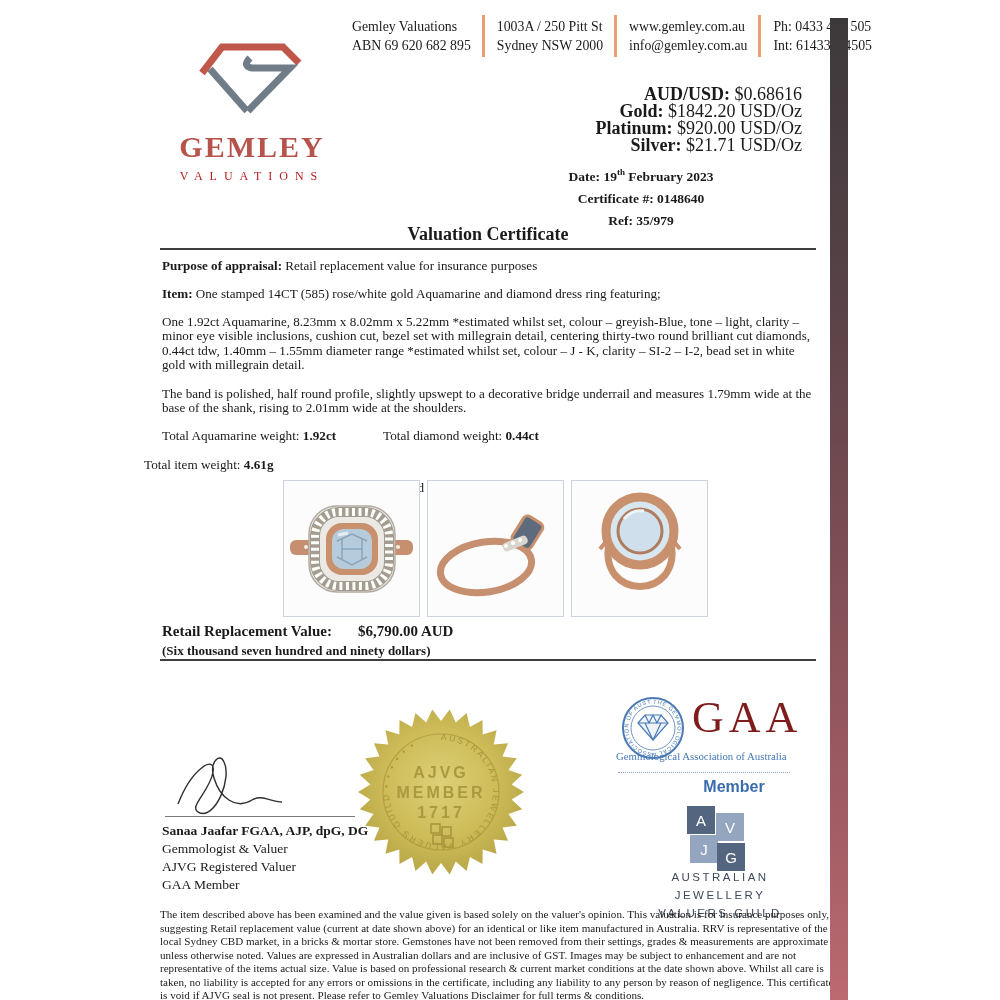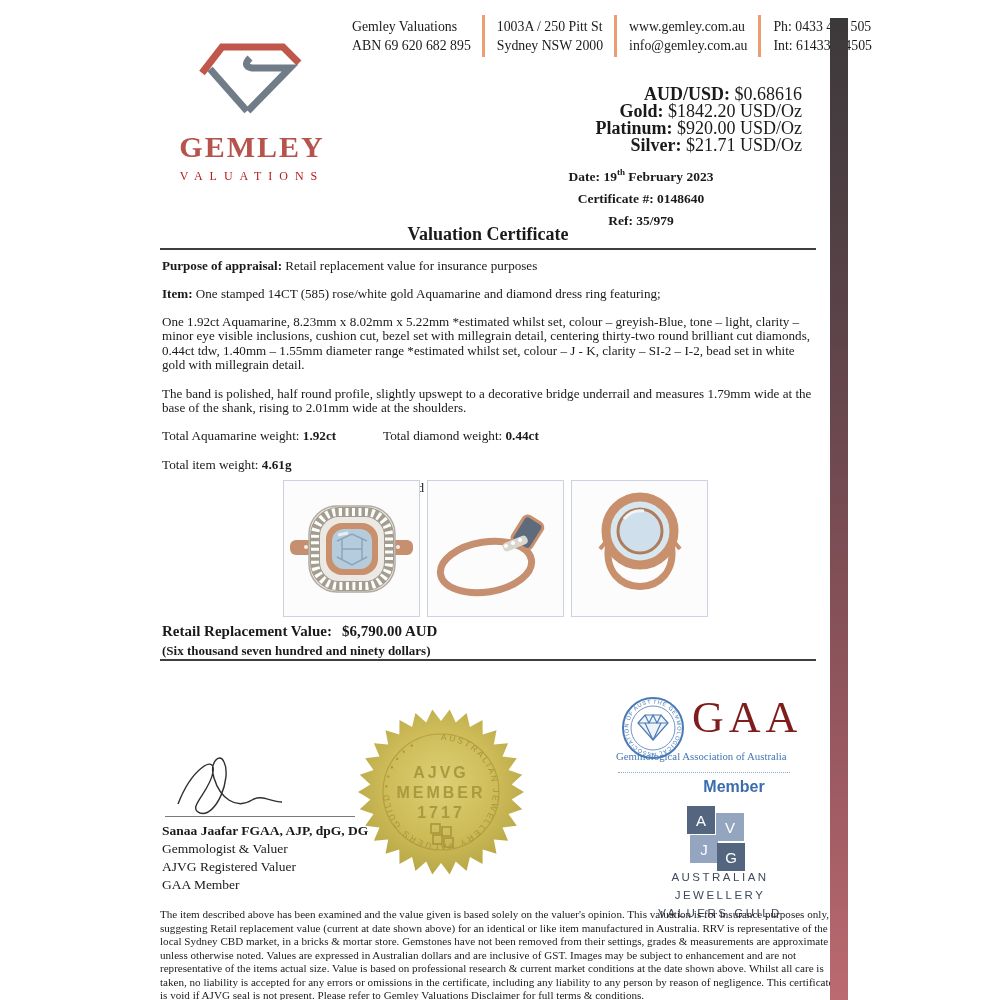--- a/index.html
+++ b/index.html
@@ -32,30 +32,30 @@
   .para{left:162px;width:658px;font-size:13.1px;line-height:14.4px;}
   .b{font-weight:bold;}
   .purpose{top:259px;}
   .item{top:287px;}
   .desc{top:315px;}
   .band{top:387px;}
 
   .weight{font-size:13.2px;white-space:nowrap;}
   .w1{left:162px;top:428px;}
   .w2{left:383px;top:428px;}
-  .w3{left:162px;top:457px;}
+  .w3{left:144px;top:457px;}
   .w4{left:383px;top:480px;}
 
   
   .photos{left:283px;top:480px;display:flex;gap:7px;}
   .photo{width:137px;height:137px;background:#fcfcfd;border:1px solid #ccd2e0;box-sizing:border-box;}
 
   
   .rrv1{left:162px;top:623px;font-size:15px;font-weight:bold;}
-  .rrv1 .amount{margin-left:10px;}
+  .rrv1 .amount{margin-left:26px;}
   .rrv2{left:162px;top:643px;font-size:13px;font-weight:bold;}
 
   
   .sig-svg{left:170px;top:750px;}
   .sig-line{left:165px;top:816px;width:190px;border-top:1.5px solid #7a7a7a;height:0;}
   .sig-text{left:162px;top:822px;font-size:13.5px;line-height:18px;}
 
   
   .gaa-acronym{left:692px;top:692px;font-size:44px;letter-spacing:5px;color:#7f1d1d;}
   .gaa-assoc{left:616px;top:750px;width:180px;font-size:10.8px;color:#4577b5;white-space:nowrap;}

